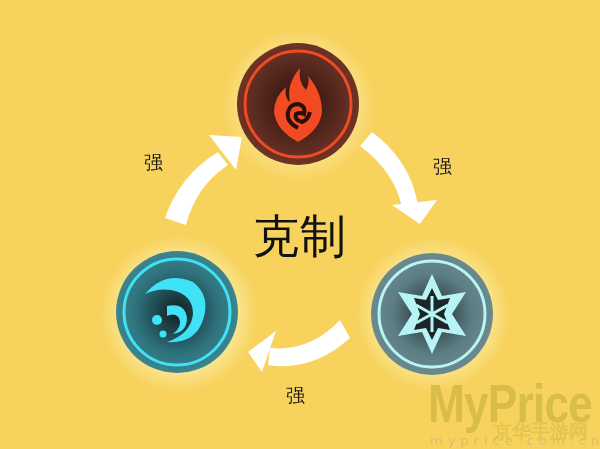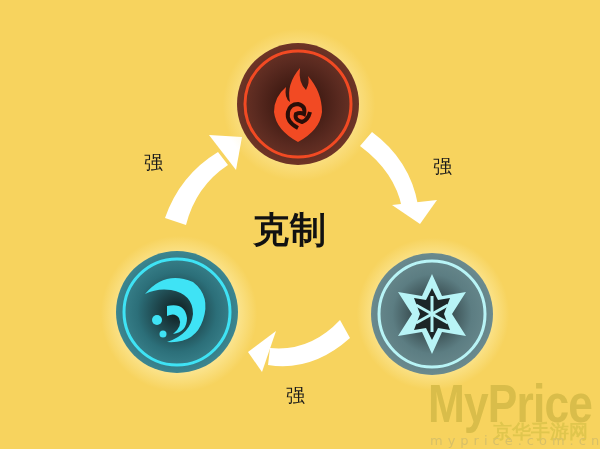--- a/index.html
+++ b/index.html
@@ -16,21 +16,21 @@
   .element {
     position: absolute; width: 124px; height: 124px; border-radius: 50%;
   }
   .element svg { width: 124px; height: 124px; display: block; }
   .label {
     position: absolute; font-size: 19px; color: #1a1a1a;
     font-family: "DejaVu Sans", sans-serif;
   }
   .title {
     position: absolute; left: 253px; top: 206px;
-    font-size: 36px; font-weight: bold; color: #111;
+    font-size: 46px; font-weight: normal; color: #111;
     font-family: "DejaVu Sans", sans-serif; letter-spacing: 1px;
   }
   .arrow { position: absolute; left: 0; top: 0; }
   .wm-big {
     position: absolute; left: 428px; top: 372px;
     font-family: "Liberation Sans", sans-serif; font-weight: bold;
     font-size: 54px; color: #d9bd4a; letter-spacing: -1px;
     transform: scaleX(0.82); transform-origin: left top;
   }
   .wm-cn {

